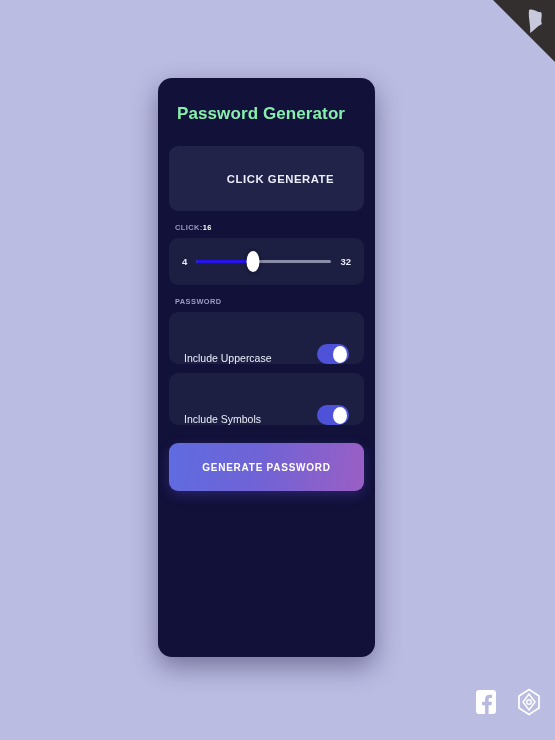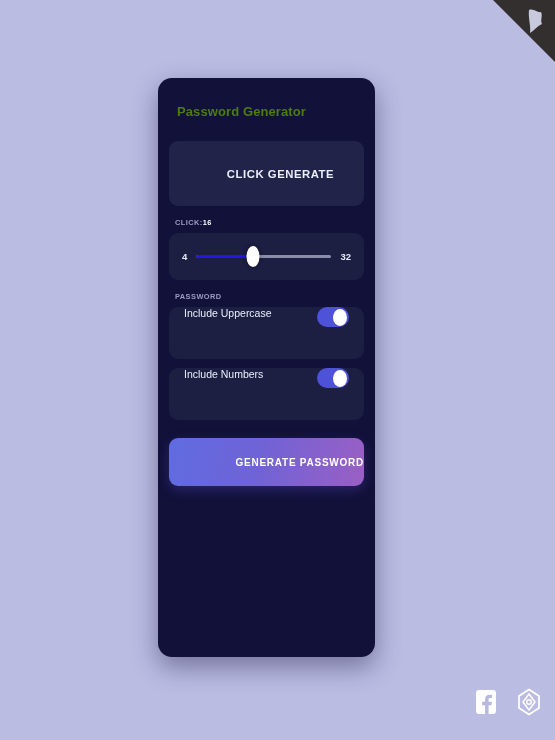--- a/index.html
+++ b/index.html
@@ -30,22 +30,22 @@
   .card {
     position:absolute; left:158px; top:78px;
     width:217px; height:579px;
     background:#11113a;
     border-radius:14px;
     box-shadow:0 10px 26px rgba(30,28,70,.45);
     padding:0 11px;
   }
 
   .app-title {
-    color:#4d7c0f;
-    font-size:13px;
+    color:#86efac;
+    font-size:17px;
     font-weight:700;
     letter-spacing:.1px;
     padding:26px 0 0 8px;
   }
 
   
   .output-panel {
     margin-top:22px;
     height:65px;
     background:#212348;
@@ -100,21 +100,21 @@
     transform:translateX(-50%);
     box-shadow:0 0 4px rgba(0,0,0,.45);
   }
 
   
   .toggle-row {
     height:52px;
     margin-bottom:9px;
     background:#1c1e42;
     border-radius:9px;
-    display:flex; align-items:flex-start; justify-content:space-between;
+    display:flex; align-items:flex-end; justify-content:space-between;
     padding:0 15px 0 15px;
   }
   .toggle-label { color:#eceefb; font-size:10.5px; }
   .switch {
     position:relative;
     width:32px; height:20px;
     background:#4e52d8;
     border-radius:11px;
     flex:0 0 auto;
   }
@@ -136,21 +136,20 @@
     width:100%;
     border-radius:9px;
     background:linear-gradient(100deg,#5f6ce0 0%,#6f63d6 45%,#9a5fc4 100%);
     color:#ffffff;
     font-family:"Liberation Sans", sans-serif;
     font-size:10px;
     font-weight:700;
     letter-spacing:.75px;
     cursor:pointer;
     box-shadow:0 4px 12px rgba(90,70,190,.35);
-    text-align:right;
   }
 
   
   .footer-icons {
     position:absolute; right:13px; bottom:24px;
     display:flex; align-items:center; gap:17px;
   }
   .fb-icon, .gem-icon { width:26px; height:28px; display:block; }
 </style>
 </head>
@@ -190,21 +189,21 @@
     <div class="section-label">PASSWORD</div>
 
     <div id="toggleList">
         <div class="toggle-row">
           <span class="toggle-label">Include Uppercase</span>
           <div class="switch">
             <div class="knob"></div>
           </div>
         </div>
         <div class="toggle-row">
-          <span class="toggle-label">Include Numbers</span>
+          <span class="toggle-label">Include Symbols</span>
           <div class="switch">
             <div class="knob"></div>
           </div>
         </div>
       </div>
 
     <button class="generate-btn">GENERATE PASSWORD</button>
   </div>
 
   <div class="footer-icons">

